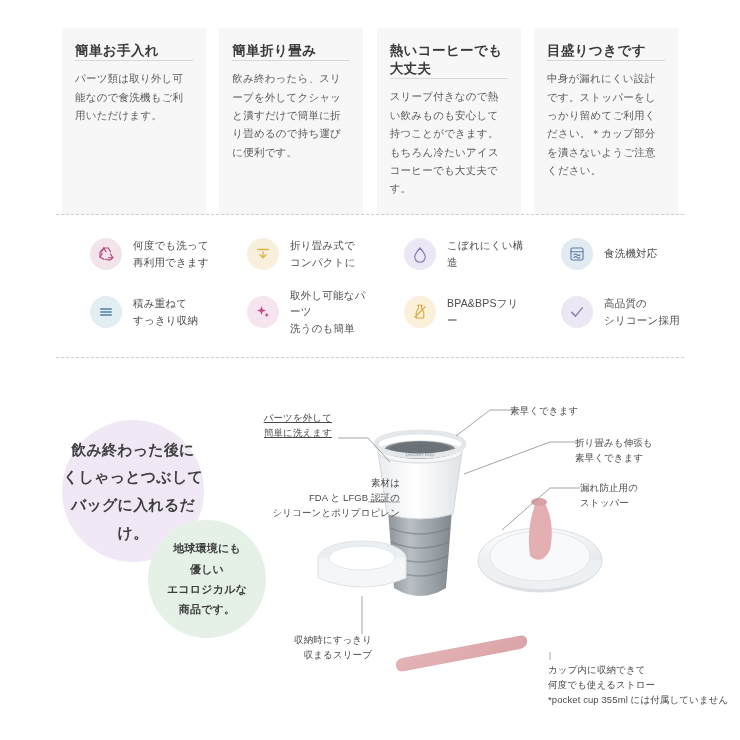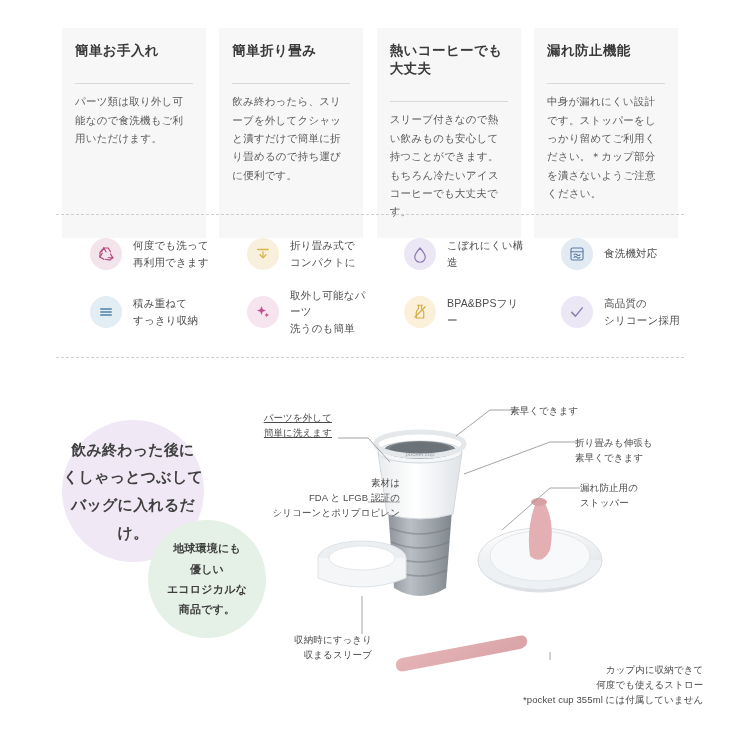--- a/index.html
+++ b/index.html
@@ -25,21 +25,21 @@
     min-height: 145px;
     background: #f7f7f7;
     padding: 14px 13px 16px 13px;
   }
   .card-title {
     font-size: 13.5px;
     font-weight: bold;
     color: #3a3a3a;
     letter-spacing: .4px;
     line-height: 1.35;
-    padding-bottom: 23px;
+    padding-bottom: 0;
     border-bottom: 1px solid #d8d8d8;
     margin-bottom: 9px;
   }
   .card-body {
     font-size: 10.5px;
     line-height: 1.75;
     color: #5a5a5a;
     letter-spacing: .2px;
     font-family: Liberation Mono, monospace;
   }
@@ -141,21 +141,21 @@
     </div>
     <div class="card">
       <div class="card-title">簡単折り畳み</div>
       <div class="card-body">飲み終わったら、スリーブを外してクシャッと潰すだけで簡単に折り畳めるので持ち運びに便利です。</div>
     </div>
     <div class="card">
       <div class="card-title">熱いコーヒーでも大丈夫</div>
       <div class="card-body">スリーブ付きなので熱い飲みものも安心して持つことができます。もちろん冷たいアイスコーヒーでも大丈夫です。</div>
     </div>
     <div class="card">
-      <div class="card-title">漏れ防止機能</div>
+      <div class="card-title">目盛りつきです</div>
       <div class="card-body">中身が漏れにくい設計です。ストッパーをしっかり留めてご利用ください。＊カップ部分を潰さないようご注意ください。</div>
     </div>
   </div>
 
   <div class="icon-section">
     <div class="icon-row">
 
       <div class="icon-cell">
         <span class="circle" style="background:#f3e4ec">
           <svg width="18" height="18" viewBox="0 0 24 24" fill="none" stroke="#b3477d" stroke-width="1.6" stroke-linecap="round">
@@ -331,16 +331,16 @@
     <div class="callout right" style="left:510px; top:23px;">素早くできます</div>
 
     <div class="callout right" style="left:575px; top:55px;">折り畳みも伸張も<br>素早くできます</div>
 
     <div class="callout left" style="left:400px; top:95px; transform:translateX(-100%);text-align:right;">素材は<br>FDA と LFGB 認証の<br>シリコーンとポリプロピレン</div>
 
     <div class="callout right" style="left:580px; top:100px;">漏れ防止用の<br>ストッパー</div>
 
     <div class="callout left" style="left:372px; top:252px; transform:translateX(-100%);">収納時にすっきり<br>収まるスリーブ</div>
 
-    <div class="callout right" style="left:523px; top:282px;text-align:right;">カップ内に収納できて<br>何度でも使えるストロー<br>*pocket cup 355ml には付属していません</div>
+    <div class="callout right" style="left:548px; top:282px;">カップ内に収納できて<br>何度でも使えるストロー<br>*pocket cup 355ml には付属していません</div>
   </div>
 
 </div>
 
 </body></html>

